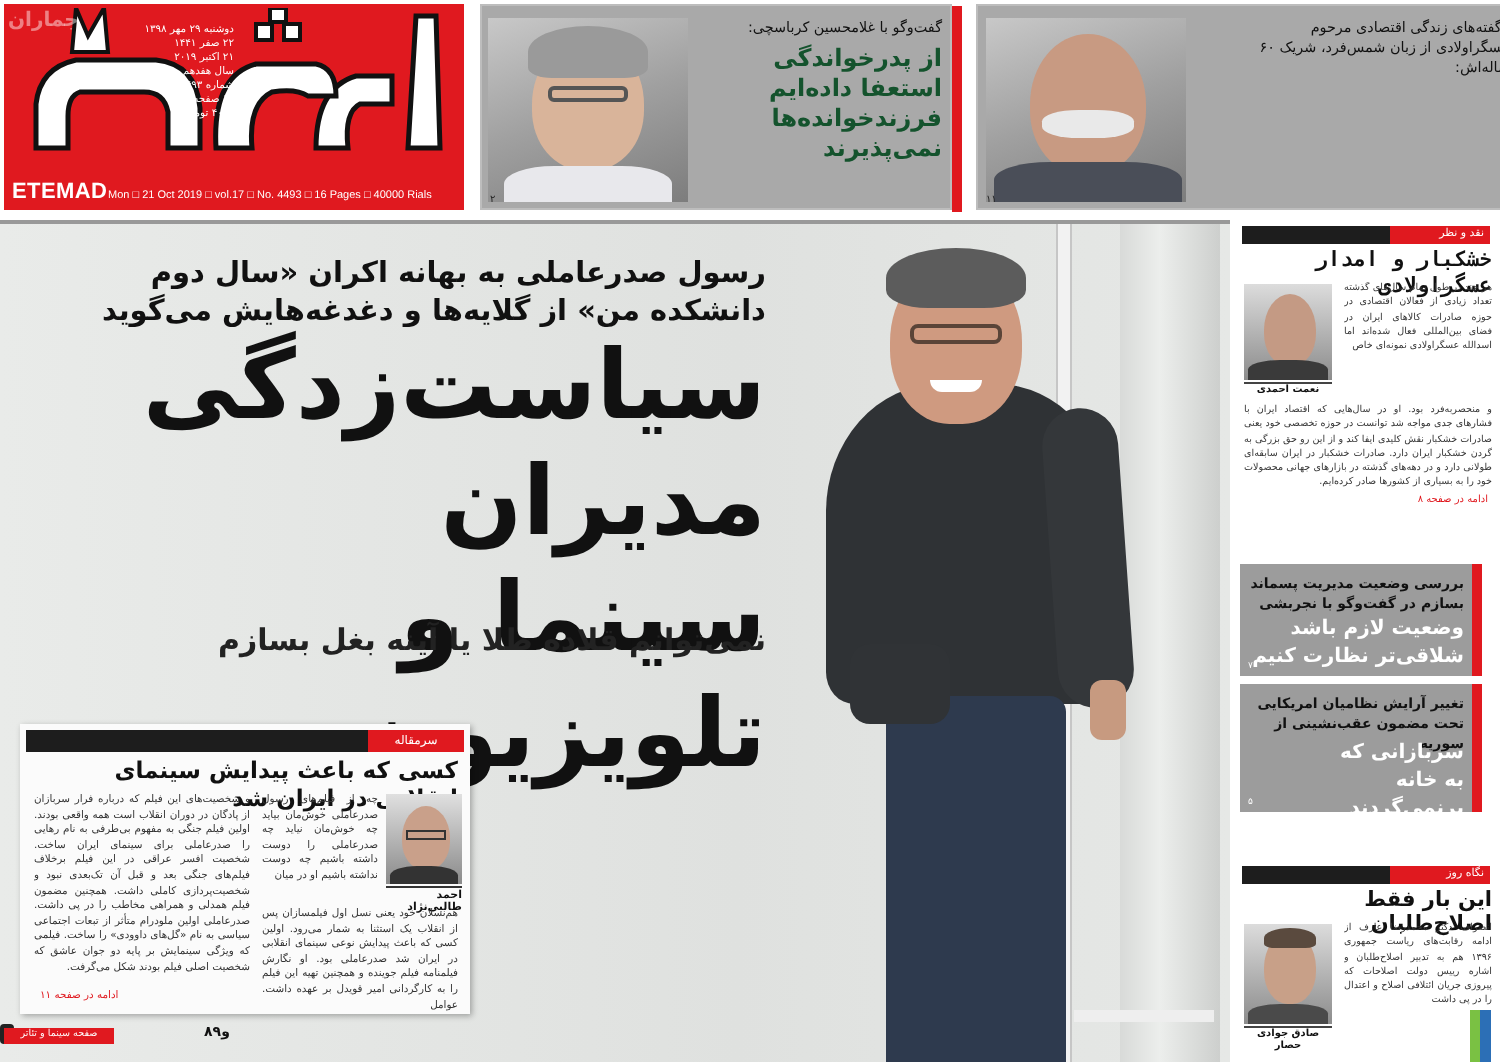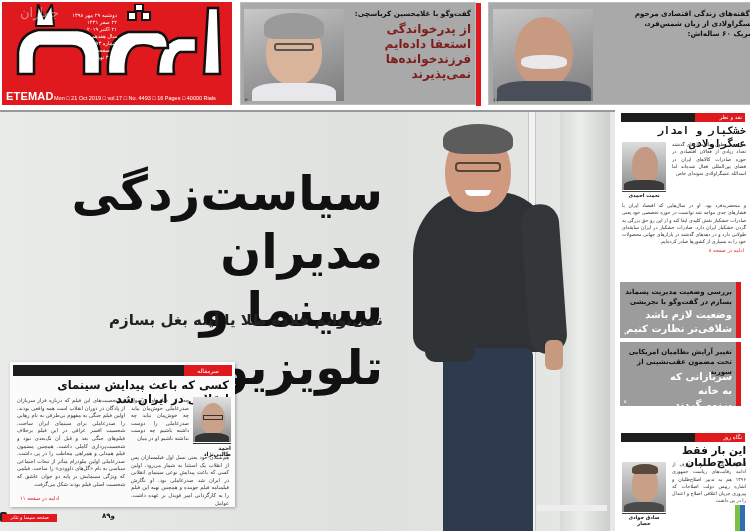--- a/index.html
+++ b/index.html
@@ -6,28 +6,28 @@
     html, body { width: 750px; height: 531px; overflow: hidden; background: #ffffff; }
     body { position: relative; font-family: "DejaVu Sans", sans-serif; direction: rtl; }
 
     
     .top { position: absolute; left: 0; top: 0; width: 750px; height: 107px; background: #fff; }
     .masthead { position: absolute; left: 2px; top: 2px; width: 230px; height: 103px; background: #e0191f; overflow: hidden; }
     .logo-glyph { position: absolute; left: 6px; top: 2px; width: 222px; height: 86px; }
     .logo-latin { position: absolute; left: 4px; bottom: 3px; color: #fff; font-family: "Liberation Sans", sans-serif; font-weight: bold; font-size: 11px; direction: ltr; letter-spacing: 0.2px; }
     .mast-info { position: absolute; left: 52px; bottom: 4px; color: #fff; font-family: "Liberation Sans", sans-serif; font-size: 5.5px; direction: ltr; white-space: nowrap; }
     .mast-meta { position: absolute; left: 60px; top: 10px; color: #fff; font-size: 5.2px; line-height: 7px; direction: rtl; text-align: right; width: 55px; }
-    .watermark { position: absolute; left: 18px; top: 3px; color: rgba(255,255,255,0.45); font-size: 13px; font-weight: normal; }
+    .watermark { position: absolute; left: 2px; top: 3px; color: rgba(255,255,255,0.45); font-size: 10px; font-weight: bold; }
 
     .teaser { position: absolute; top: 2px; height: 103px; background: #a9a9a9; border: 1px solid #bdbdbd; }
     .teaser .redbar { position: absolute; right: -6px; top: 0; width: 5px; height: 103px; background: #e0191f; }
     .teaser .photo { position: absolute; left: 3px; top: 6px; width: 100px; height: 92px; background: linear-gradient(160deg, #c8c8c8 0%, #a0a0a0 50%, #7d7d7d 100%); overflow: hidden; }
     .teaser .txt { position: absolute; right: 4px; top: 6px; width: 128px; text-align: right; }
-    .teaser .kicker { color: #111; font-size: 7.2px; font-weight: bold; line-height: 10px; }
-    .teaser .headline { color: #7f1d1d; font-size: 12px; font-weight: bold; line-height: 15px; margin-top: 3px; }
+    .teaser .kicker { color: #111; font-size: 7.2px; font-weight: normal; line-height: 10px; }
+    .teaser .headline { color: #14532d; font-size: 12px; font-weight: bold; line-height: 15px; margin-top: 3px; }
     .teaser .pageno { position: absolute; left: 4px; bottom: 1px; font-size: 5px; color: #222; }
 
     .teaser.t1 { left: 240px; width: 236px; }
     .teaser.t2 { left: 488px; width: 272px; }
 
     .face { position: absolute; border-radius: 50% 50% 45% 45%; }
 
     
     .main { position: absolute; left: 0; top: 110px; width: 615px; height: 421px; background: #e4e6e4; overflow: hidden; border-top: 2px solid #999; }
     .main-bg { position: absolute; inset: 0; background: linear-gradient(90deg, #e9ebe9 0%, #dfe1df 60%, #e6e8e6 100%); }
@@ -151,20 +151,21 @@
 
     <div class="face" style="left:60px;top:18px;width:66px;height:82px;background:#cf9a80;"></div>
     <div class="face" style="left:58px;top:12px;width:70px;height:30px;background:#5c5c5c;border-radius:50% 50% 30% 30%;"></div>
     <div style="position:absolute;left:70px;top:50px;width:46px;height:10px;border:2px solid #5a4438;border-radius:4px;"></div>
     <div style="position:absolute;left:80px;top:78px;width:26px;height:6px;background:#fff;border-radius:0 0 10px 10px;"></div>
 
     <div style="position:absolute;left:58px;top:236px;width:90px;height:185px;background:#2e3a4e;border-radius:8px 8px 0 0;"></div>
     <div style="position:absolute;left:40px;top:210px;width:50px;height:40px;background:#303336;border-radius:10px;"></div>
   </div>
 
+  <div class="kicker-main">رسول صدرعاملی به بهانه اکران «سال دوم دانشکده من» از گلایه‌ها و دغدغه‌هایش می‌گوید</div>
   <div class="headline-main">
     <div>سیاست‌زدگی مدیران</div>
     <div>سینما و تلویزیون</div>
   </div>
   <div class="subhead-main">نمی‌توانم قلاده طلا یا آینه بغل بسازم</div>
 
   <div class="editorial">
     <div class="ed-bar">
       <div class="ed-tag">سرمقاله</div>
     </div>

